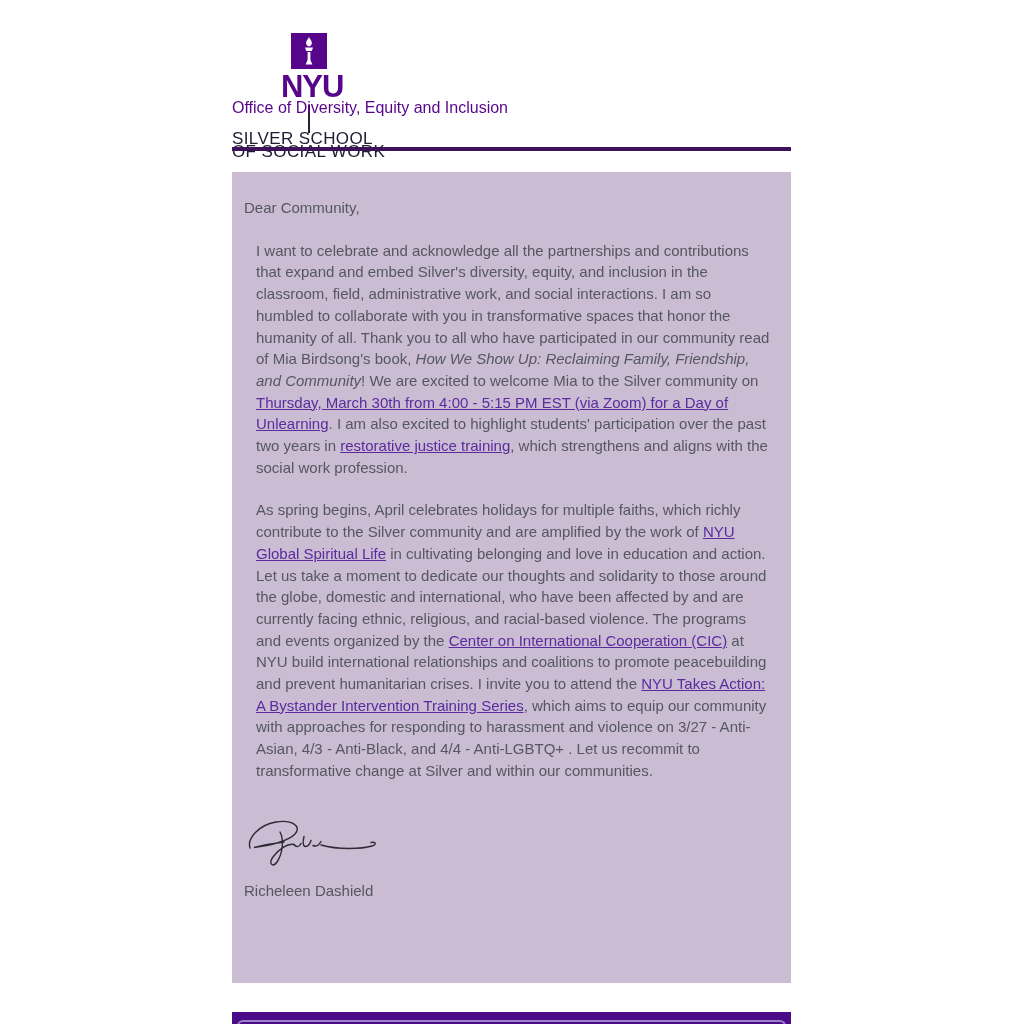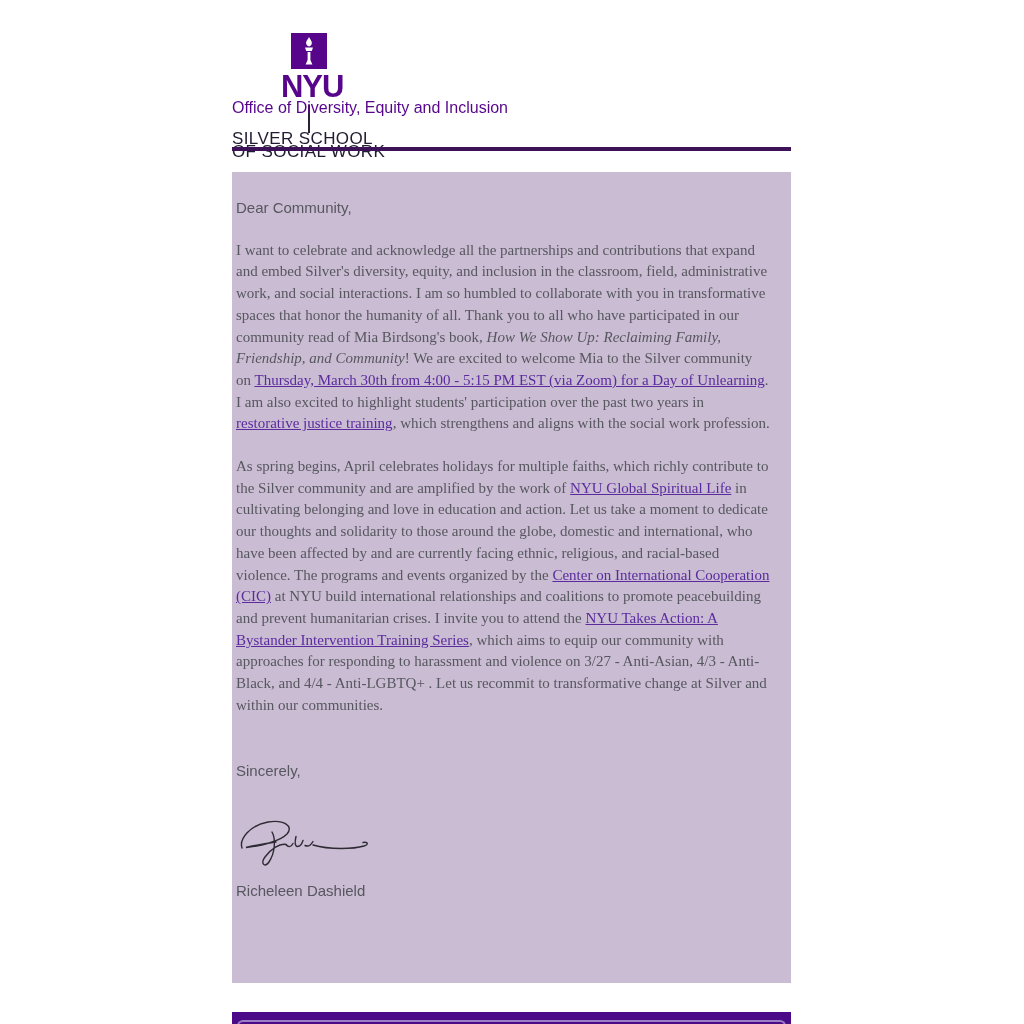--- a/index.html
+++ b/index.html
@@ -81,27 +81,27 @@
 
   
   .letter-box {
     position: absolute;
     left: 232px;
     top: 172px;
     width: 559px;
     height: 811px;
     background: #c9bcd3;
     box-sizing: border-box;
-    padding: 25px 20px 0 4px;
+    padding: 25px 20px 0 12px;
     color: #57575f;
     font-size: 15px;
     line-height: 21.7px;
   }
   .salutation { margin: 0; }
-  p.body-par { margin: 21px 0 0 0; font-family: Liberation Serif, serif; }
+  p.body-par { margin: 21px 0 0 12px; }
   .body-par em { font-style: italic; }
   a.body-link {
     color: #5b2b9e;
     text-decoration: underline;
     cursor: pointer;
   }
   .closing { margin: 44px 0 0 0; }
   .signature-svg {
     display: block;
     margin: 33px 0 0 2px;
@@ -154,21 +154,20 @@
 
   <div class="top-rule"></div>
 
   <div class="letter-box">
     <p class="salutation">Dear Community,</p>
 
     <p class="body-par"><span>I want to celebrate and acknowledge all the partnerships and contributions that expand and embed Silver's diversity, equity, and inclusion in the classroom, field, administrative work, and social interactions. I am so humbled to collaborate with you in transformative spaces that honor the humanity of all. Thank you to all who have participated in our community read of Mia Birdsong's book, </span><em>How We Show Up: Reclaiming Family, Friendship, and Community</em><span>! We are excited to welcome Mia to the Silver community on </span><a class="body-link" href="#">Thursday, March 30th from 4:00 - 5:15 PM EST (via Zoom) for a Day of Unlearning</a><span>.  I am also excited to highlight students' participation over the past two years in </span><a class="body-link" href="#">restorative justice training</a><span>, which strengthens and aligns with the social work profession.</span></p>
 
     <p class="body-par"><span>As spring begins, April celebrates holidays for multiple faiths, which richly contribute to the Silver community and are amplified by the work of </span><a class="body-link" href="#">NYU Global Spiritual Life</a><span> in cultivating belonging and love in education and action. Let us take a moment to dedicate our thoughts and solidarity to those around the globe, domestic and international, who have been affected by and are currently facing ethnic, religious, and racial-based violence. The programs and events organized by the </span><a class="body-link" href="#">Center on International Cooperation (CIC)</a><span> at NYU build international relationships and coalitions to promote peacebuilding and prevent humanitarian crises. I invite you to attend the </span><a class="body-link" href="#">NYU Takes Action: A Bystander Intervention Training Series</a><span>, which aims to equip our community with approaches for responding to harassment and violence on 3/27 - Anti-Asian, 4/3 - Anti-Black, and 4/4 - Anti-LGBTQ+ . Let us recommit to transformative change at Silver and within our communities.</span></p>
 
-    <p class="closing">Sincerely,</p>
 
     <svg class="signature-svg" width="138" height="56" viewBox="0 0 138 56" aria-hidden="true">
       <g fill="none" stroke="#2e2a33" stroke-width="1.4" stroke-linecap="round">
         <path d="M4 33 C 1 24, 12 10, 30 7 C 46 4.5, 56 11, 49 19 C 42 26.5, 22 31, 8 32.5 C 18 30, 30 28, 38 27"></path>
         <path d="M34 17 C 38 24, 37 38, 31 47 C 27 53, 22 49, 27 42 C 33 34, 42 28, 48 29.5"></path>
         <path d="M48 29.5 c 2 3, 5 3, 7 -1 m 3 -7 c -1.5 6, -1 10, 1.5 10 c 2.5 0, 4.5 -3, 5.5 -6 m 2 5 c 3 1.5, 6 -0.5, 8 -4"></path>
         <path d="M75 30 C 92 35, 116 34, 126 31 C 131 29.5, 130 26.5, 125 27.5"></path>
       </g>
     </svg>
 

